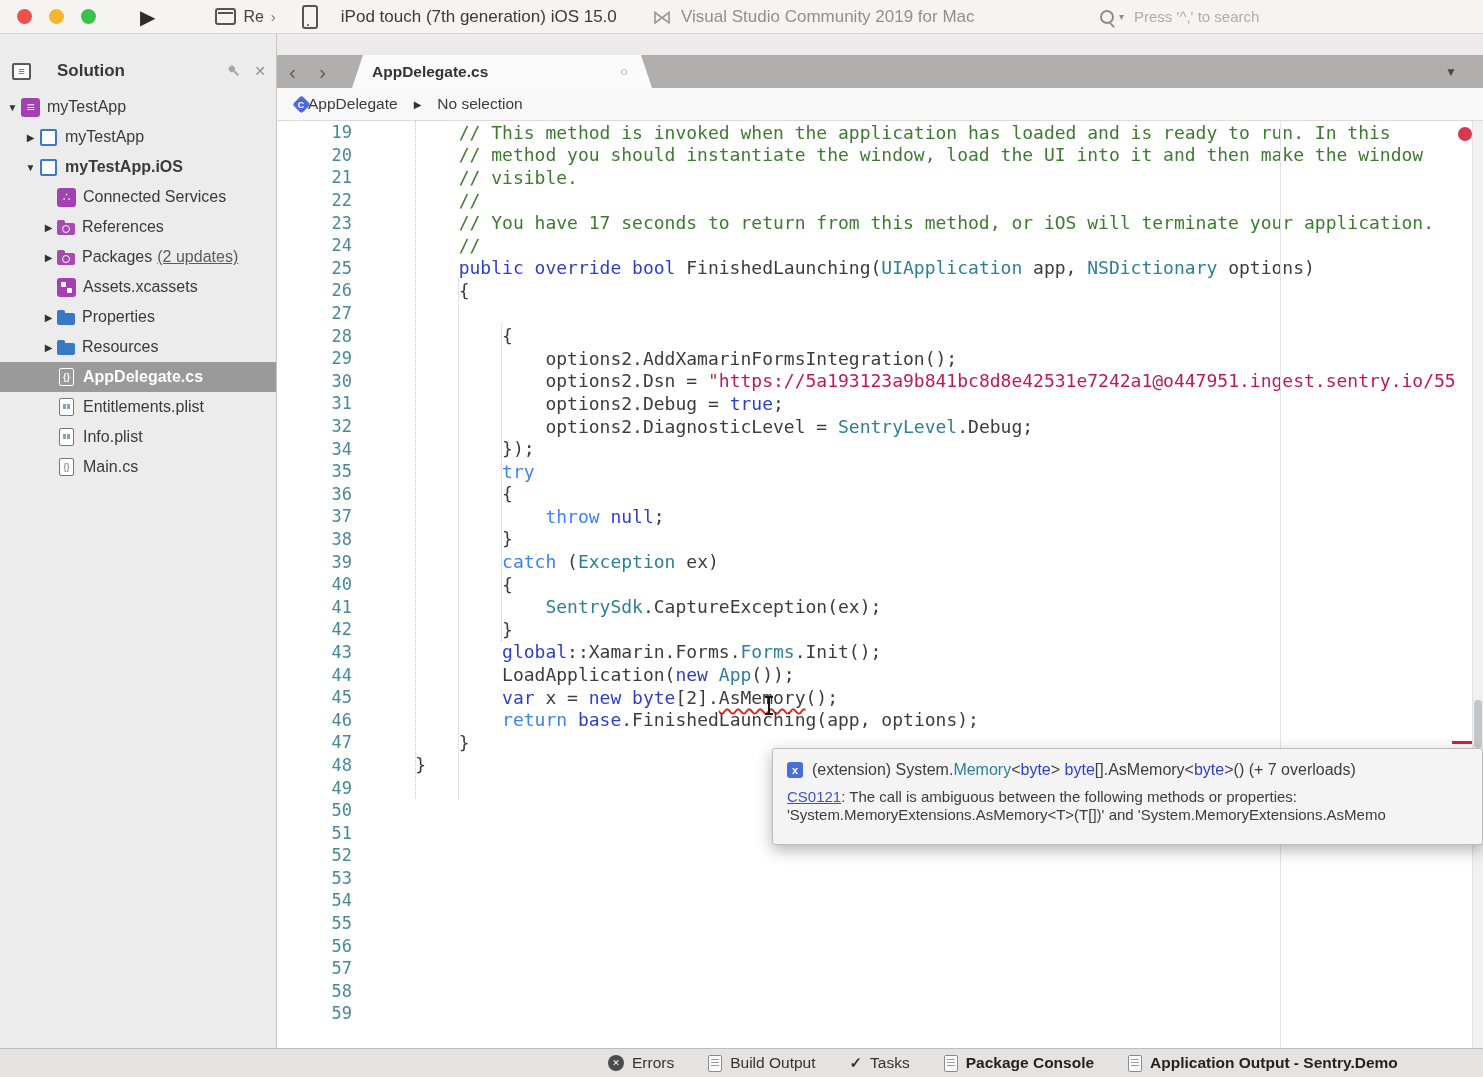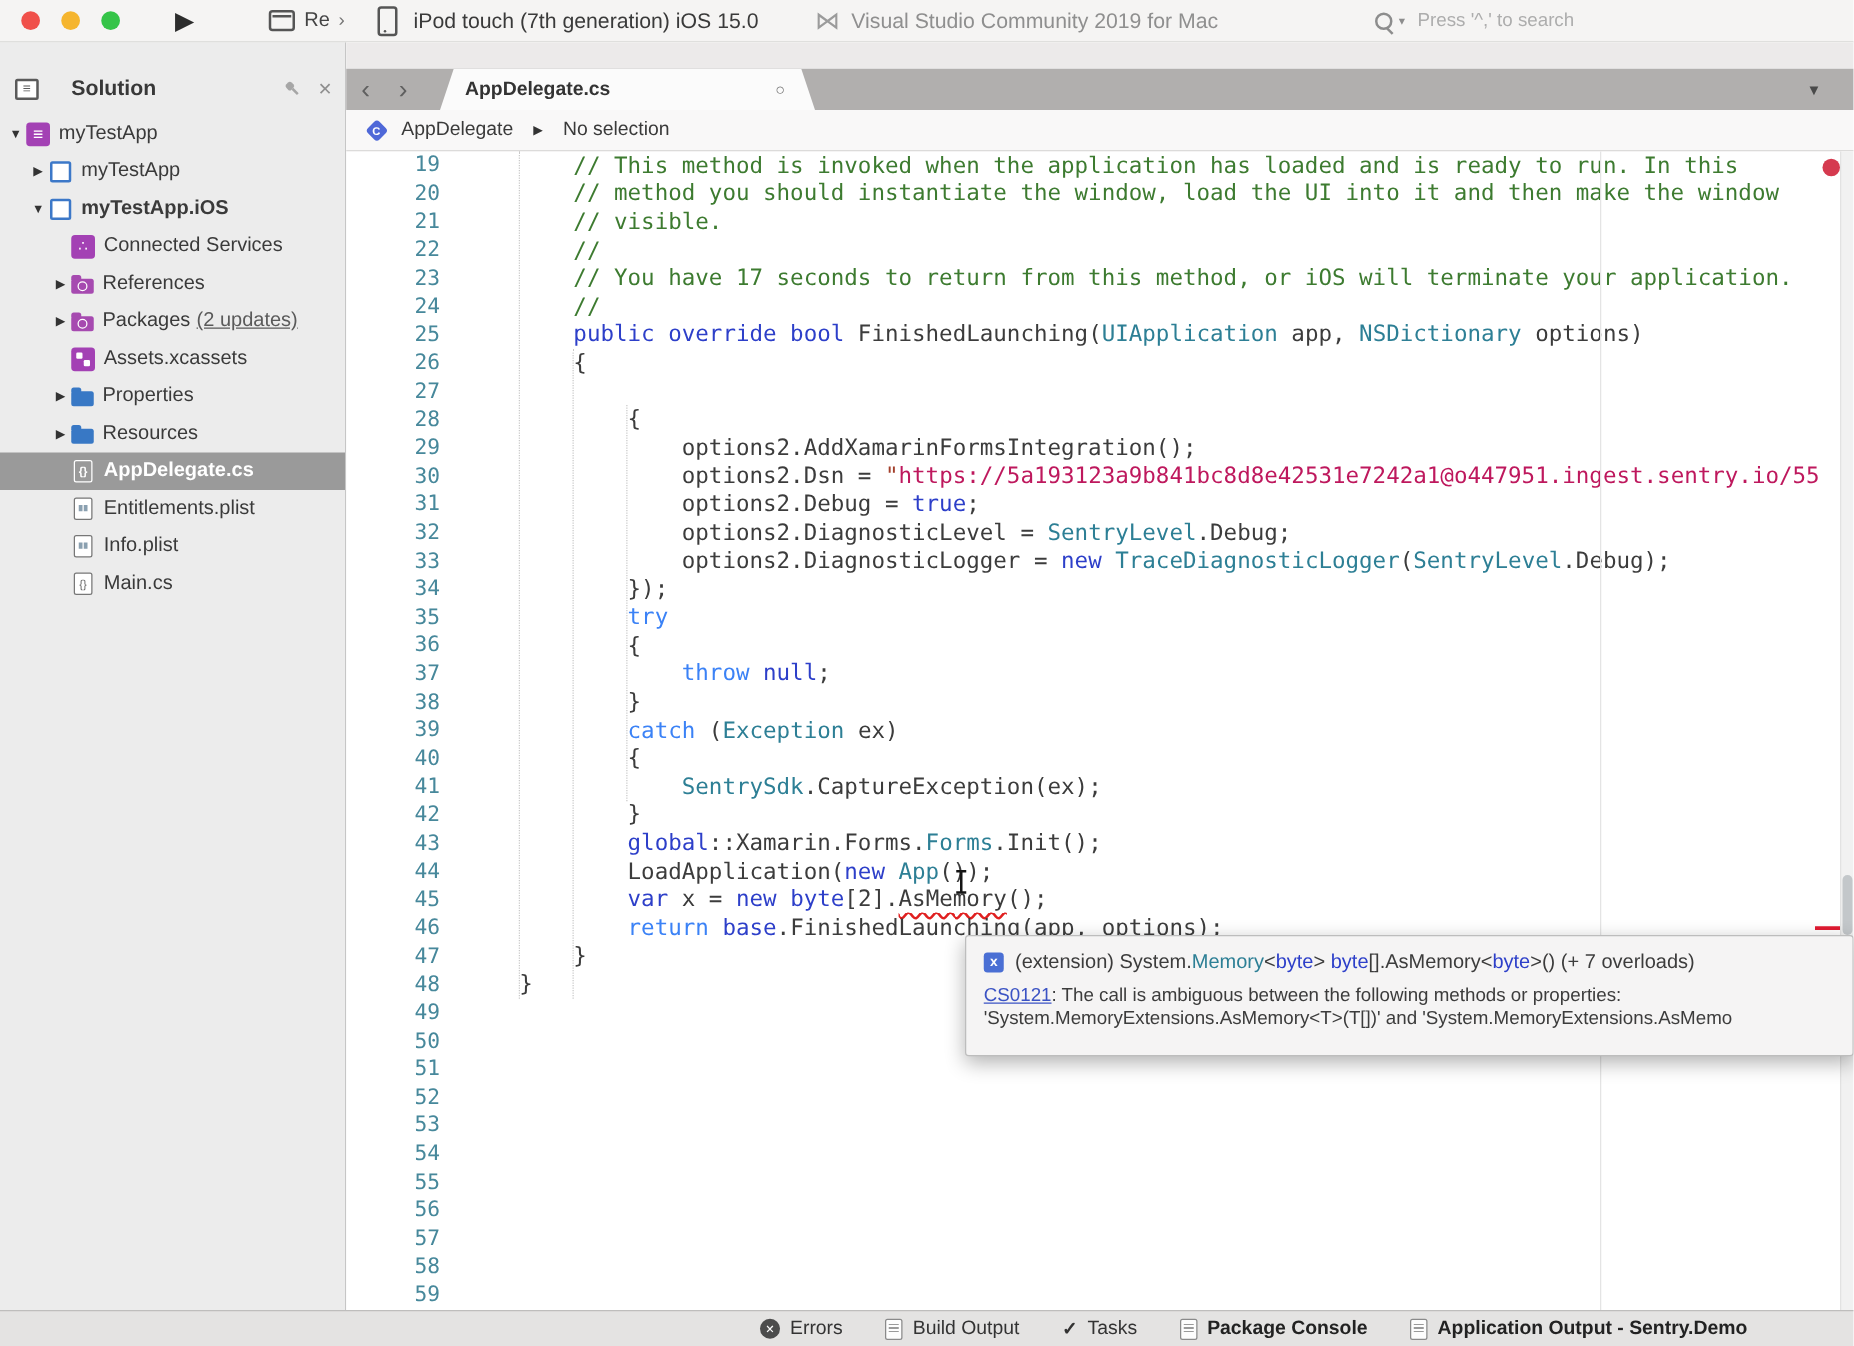--- a/index.html
+++ b/index.html
@@ -11,21 +11,21 @@
            border-bottom:1px solid #d8d7d6;display:flex;align-items:center;}
   .tl{width:15px;height:15px;border-radius:50%;flex:none;}
   .tl.red{background:#f0504a;margin-left:17px;}
   .tl.yellow{background:#f5b52e;margin-left:17px;}
   .tl.green{background:#35c448;margin-left:17px;}
   .play{margin-left:44px;font-size:20px;color:#2c2c2c;line-height:1;cursor:default;}
   .cfg{display:flex;align-items:center;margin-left:60px;gap:7px;color:#444;font-size:16px;}
   .winicon{width:17px;height:13px;border:2px solid #555;border-radius:3px;position:relative;}
   .winicon::before{content:"";position:absolute;top:2px;left:1px;right:1px;height:2px;background:#555;}
   .chev{color:#777;font-size:15px;}
-  .dev{display:flex;align-items:center;margin-left:26px;gap:13px;color:#3a3a3a;font-size:17px;}
+  .dev{display:flex;align-items:center;margin-left:26px;gap:23px;color:#3a3a3a;font-size:17px;}
   .phoneicon{width:12px;height:20px;border:2px solid #555;border-radius:3px;position:relative;}
   .phoneicon::after{content:"";position:absolute;bottom:1px;left:3px;width:2px;height:2px;background:#555;border-radius:50%;}
   .apptitle{position:absolute;left:652px;display:flex;align-items:center;gap:9px;color:#8f8f8f;font-size:17px;}
   .vslogo{font-size:20px;color:#9b9b9b;line-height:1;}
   .search{position:absolute;left:1100px;width:370px;display:flex;align-items:center;gap:8px;}
   .mag{width:10px;height:10px;border:2px solid #8d8d8d;border-radius:50%;position:relative;flex:none;}
   .mag::after{content:"";position:absolute;left:9px;top:10px;width:2px;height:6px;background:#8d8d8d;transform:rotate(-45deg);}
   .magchev{color:#8d8d8d;font-size:10px;margin-left:-3px;}
   .search input{border:none;background:transparent;outline:none;font-size:15px;color:#000000;width:280px;
                 font-family:"Liberation Sans",sans-serif;}
@@ -80,21 +80,21 @@
   .navbtn.fwd{left:42px;}
   .tab{position:absolute;left:75px;width:300px;height:33px;background:#fbfbfb;
        clip-path:polygon(11px 0,289px 0,300px 33px,0 33px);display:flex;align-items:center;}
   .tab-title{margin-left:20px;font-size:15.5px;font-weight:bold;color:#333;flex:1;}
   .dirty{margin-right:24px;color:#7c7c7c;font-size:13px;}
   .tab-ovf{position:absolute;right:26px;color:#4a4a4a;font-size:12px;}
   .crumbs{height:32px;background:#f9f8f8;border-bottom:1px solid #dcdbda;display:flex;align-items:center;}
   .classicon{width:13px;height:13px;margin-left:18px;background:#4f68d8;border-radius:3px;
              transform:rotate(45deg);display:flex;align-items:center;justify-content:center;}
   .classicon span{transform:rotate(-45deg);color:#fff;font-size:9px;font-weight:bold;}
-  .crumb{margin-left:13px;font-size:15.5px;color:#3a3a3a;}
+  .crumb{font-size:15.5px;color:#3a3a3a;}
   .crumb-sep{margin-left:16px;font-size:10px;color:#333;}
   .crumb.member{margin-left:16px;}
 
   
   .code{position:relative;height:927px;overflow:hidden;
         font-family:"DejaVu Sans Mono","Liberation Mono",monospace;font-size:18px;}
   .cl{height:22.6px;display:flex;align-items:center;white-space:pre;}
   .ln{width:75px;flex:none;text-align:right;color:#47889b;font-size:17px;}
   .ct{margin-left:20px;}
   .pl{color:#3c3c3c;} .cm{color:#3d7b30;} .kw{color:#2d3fc9;} .ct-k{color:#3b82f6;}
@@ -274,21 +274,20 @@
           <div class="cl"><span class="ln">23</span><span class="ct"><span class="cm">        // You have 17 seconds to return from this method, or iOS will terminate your application.</span></span></div>
           <div class="cl"><span class="ln">24</span><span class="ct"><span class="cm">        //</span></span></div>
           <div class="cl"><span class="ln">25</span><span class="ct"><span class="kw">        public override bool</span><span class="pl"> FinishedLaunching(</span><span class="ty">UIApplication</span><span class="pl"> app, </span><span class="ty">NSDictionary</span><span class="pl"> options)</span></span></div>
           <div class="cl"><span class="ln">26</span><span class="ct"><span class="pl">        {</span></span></div>
           <div class="cl"><span class="ln">27</span></div>
           <div class="cl"><span class="ln">28</span><span class="ct"><span class="pl">            {</span></span></div>
           <div class="cl"><span class="ln">29</span><span class="ct"><span class="pl">                options2.AddXamarinFormsIntegration();</span></span></div>
           <div class="cl"><span class="ln">30</span><span class="ct"><span class="pl">                options2.Dsn = </span><span class="q">"</span><span class="url">https://5a193123a9b841bc8d8e42531e7242a1@o447951.ingest.sentry.io/55</span></span></div>
           <div class="cl"><span class="ln">31</span><span class="ct"><span class="pl">                options2.Debug = </span><span class="kw">true</span><span class="pl">;</span></span></div>
           <div class="cl"><span class="ln">32</span><span class="ct"><span class="pl">                options2.DiagnosticLevel = </span><span class="ty">SentryLevel</span><span class="pl">.Debug;</span></span></div>
-          <div class="cl"><span class="ln">33</span><span class="ct"><span class="pl">                options2.DiagnosticLogger = </span><span class="kw">new</span><span class="pl"> </span><span class="ty">TraceDiagnosticLogger</span><span class="pl">(</span><span class="ty">SentryLevel</span><span class="pl">.Debug);</span></span></div>
           <div class="cl"><span class="ln">34</span><span class="ct"><span class="pl">            });</span></span></div>
           <div class="cl"><span class="ln">35</span><span class="ct"><span class="ct-k">            try</span></span></div>
           <div class="cl"><span class="ln">36</span><span class="ct"><span class="pl">            {</span></span></div>
           <div class="cl"><span class="ln">37</span><span class="ct"><span class="ct-k">                throw</span><span class="pl"> </span><span class="kw">null</span><span class="pl">;</span></span></div>
           <div class="cl"><span class="ln">38</span><span class="ct"><span class="pl">            }</span></span></div>
           <div class="cl"><span class="ln">39</span><span class="ct"><span class="ct-k">            catch</span><span class="pl"> (</span><span class="ty">Exception</span><span class="pl"> ex)</span></span></div>
           <div class="cl"><span class="ln">40</span><span class="ct"><span class="pl">            {</span></span></div>
           <div class="cl"><span class="ln">41</span><span class="ct"><span class="pl">                </span><span class="ty">SentrySdk</span><span class="pl">.CaptureException(ex);</span></span></div>
           <div class="cl"><span class="ln">42</span><span class="ct"><span class="pl">            }</span></span></div>
           <div class="cl"><span class="ln">43</span><span class="ct"><span class="kw">            global</span><span class="pl">::Xamarin.Forms.</span><span class="ty">Forms</span><span class="pl">.Init();</span></span></div>

